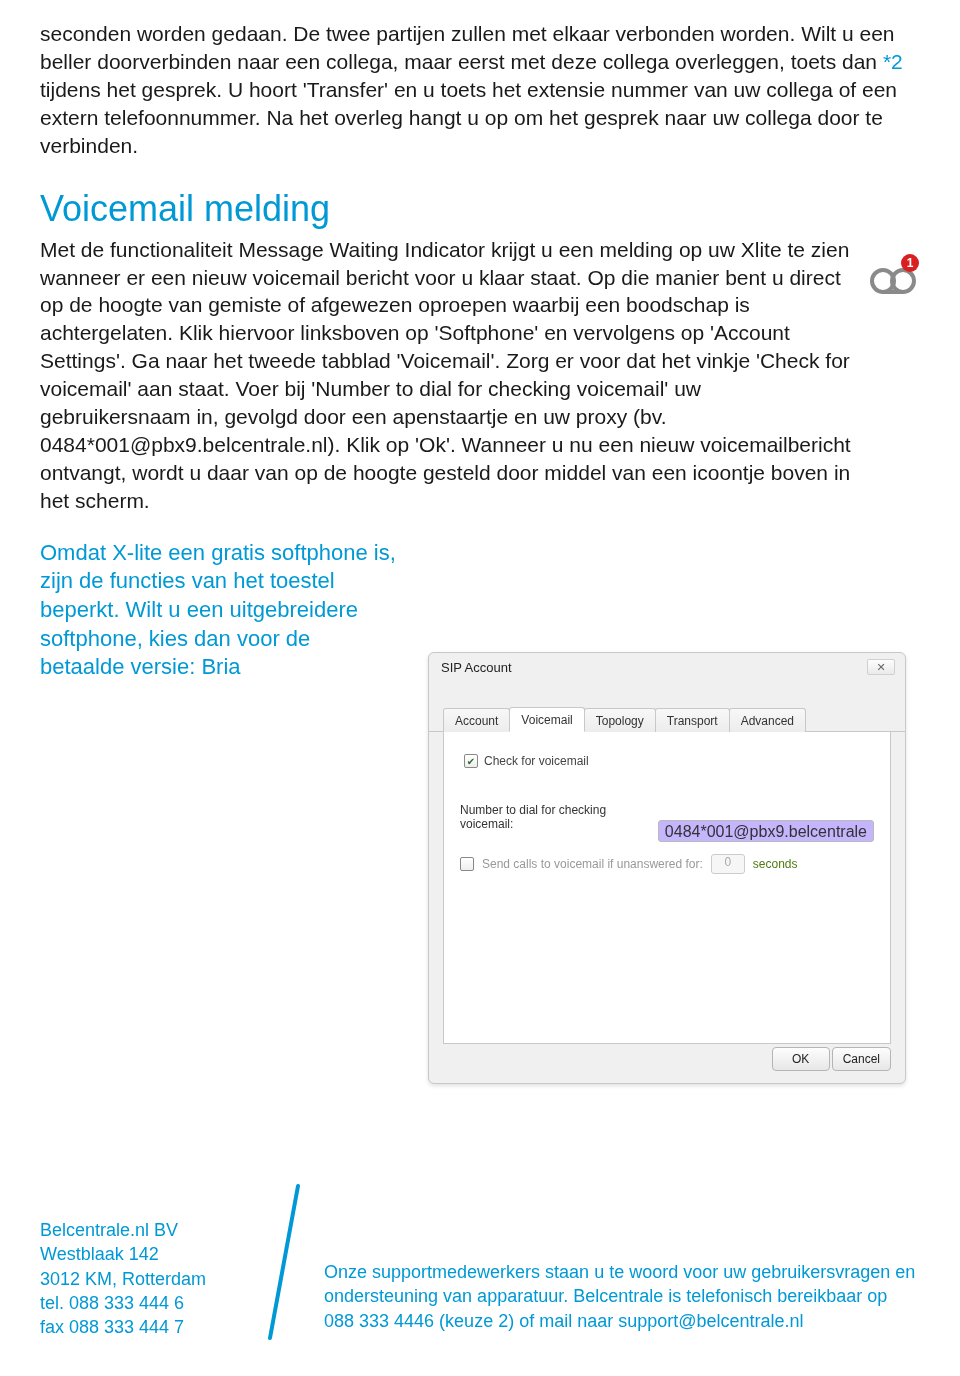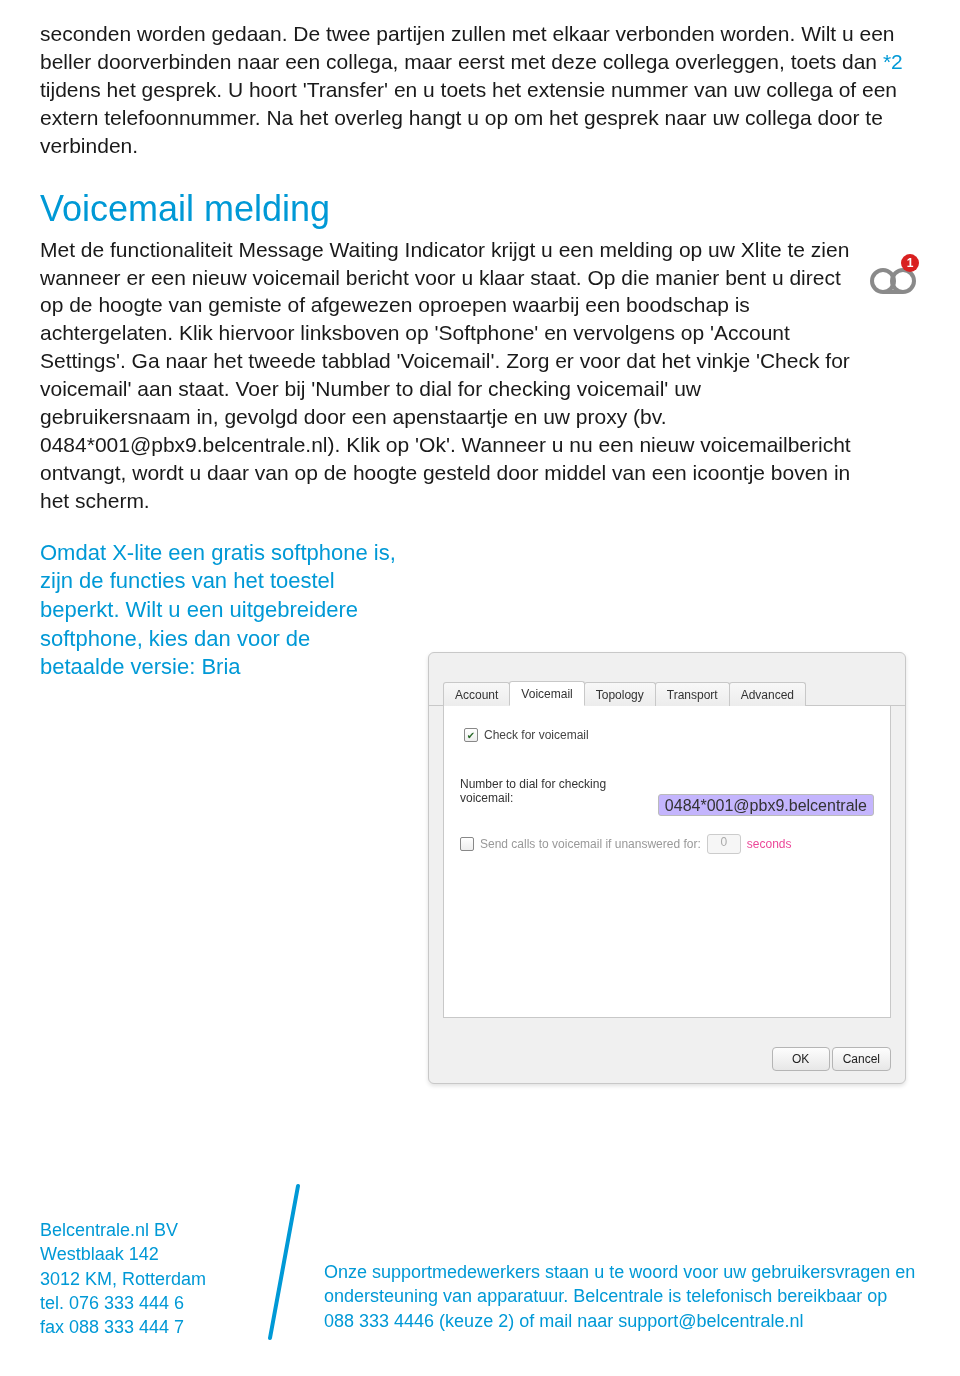--- a/index.html
+++ b/index.html
@@ -154,21 +154,21 @@
     width: 34px;
     height: 20px;
     border: 1px solid #ccc;
     border-radius: 3px;
     text-align: center;
     font-size: 12px;
     background: #f6f6f6;
     color: #aaa;
   }
   .seconds-label {
-    color: #ec4899;
+    color: #4d7c0f;
     font-size: 12px;
   }
   .dialog-buttons {
     position: absolute;
     right: 14px;
     bottom: 12px;
     display: flex;
     gap: 2px;
   }
   .dlg-btn {
@@ -232,55 +232,59 @@
       <circle cx="44" cy="9" r="9" fill="#d92020"></circle>
       <text x="44" y="13" font-size="12" font-weight="bold" fill="#ffffff" text-anchor="middle">1</text>
     </svg>
   </div>
   <p class="body-text" style="padding-right:68px;">Met de functionaliteit Message Waiting Indicator krijgt u een melding op uw Xlite te zien wanneer er een nieuw voicemail bericht voor u klaar staat. Op die manier bent u direct op de hoogte van gemiste of afgewezen oproepen waarbij een boodschap is achtergelaten. Klik hiervoor linksboven op 'Softphone' en vervolgens op 'Account Settings'. Ga naar het tweede tabblad 'Voicemail'. Zorg er voor dat het vinkje 'Check for voicemail' aan staat. Voer bij 'Number to dial for checking voicemail' uw gebruikersnaam in, gevolgd door een apenstaartje en uw proxy (bv. 0484*001@pbx9.belcentrale.nl). Klik op 'Ok'. Wanneer u nu een nieuw voicemailbericht ontvangt, wordt u daar van op de hoogte gesteld door middel van een icoontje boven in het scherm.</p>
 </div>
 
 <p class="note">Omdat X-lite een gratis softphone is, zijn de functies van het toestel beperkt. Wilt u een uitgebreidere softphone, kies dan voor de betaalde versie: Bria</p>
 
 <div class="dialog">
+  <div class="dialog-titlebar">
+    <span>SIP Account</span>
+    <span class="close-x">✕</span>
+  </div>
   <div class="tabs">
     <div class="tab">Account</div>
     <div class="tab active">Voicemail</div>
     <div class="tab">Topology</div>
     <div class="tab">Transport</div>
     <div class="tab">Advanced</div>
   </div>
   <div class="tab-content">
     <div class="check-row">
       <span class="checkbox">✔</span>
       <span>Check for voicemail</span>
     </div>
     <div class="form-row">
       <span class="form-label">Number to dial for checking voicemail:</span>
       <span class="text-input">0484*001@pbx9.belcentrale</span>
     </div>
-    <div class="form-row" style="margin-top:18px;gap:6px;">
+    <div class="form-row" style="margin-top:12px;">
       <span class="checkbox" style="color:transparent;">✔</span>
       <span style="color:#999;">Send calls to voicemail if unanswered for:</span>
       <span class="small-input">0</span>
       <span class="seconds-label">seconds</span>
     </div>
   </div>
   <div class="dialog-buttons">
     <div class="dlg-btn">OK</div>
     <div class="dlg-btn">Cancel</div>
   </div>
 </div>
 
 <div class="footer">
   <div class="company">
     <div>Belcentrale.nl BV</div>
     <div>Westblaak 142</div>
     <div>3012 KM, Rotterdam</div>
-    <div>tel. 076 333 444 6</div>
+    <div>tel. 088 333 444 6</div>
     <div>fax 088 333 444 7</div>
   </div>
   <div class="slash">
     <svg width="48" height="160" viewBox="0 0 48 160">
       <line x1="38" y1="4" x2="10" y2="156" stroke="#0099d6" stroke-width="4" stroke-linecap="round"></line>
     </svg>
   </div>
   <div class="support">Onze supportmedewerkers staan u te woord voor uw gebruikersvragen en ondersteuning van apparatuur. Belcentrale is telefonisch bereikbaar op 088 333 4446 (keuze 2) of mail naar support@belcentrale.nl</div>
 </div>
 

